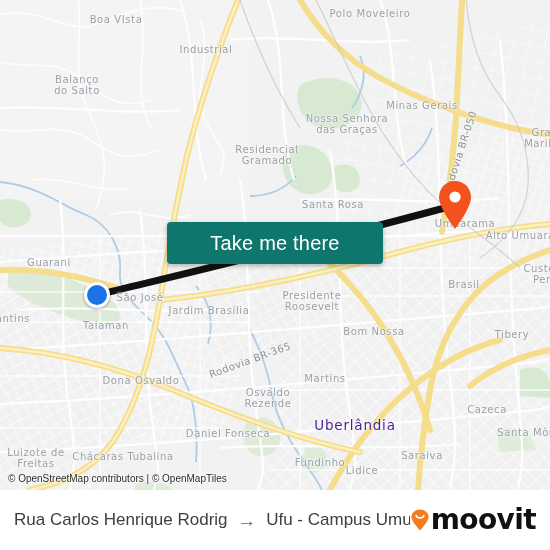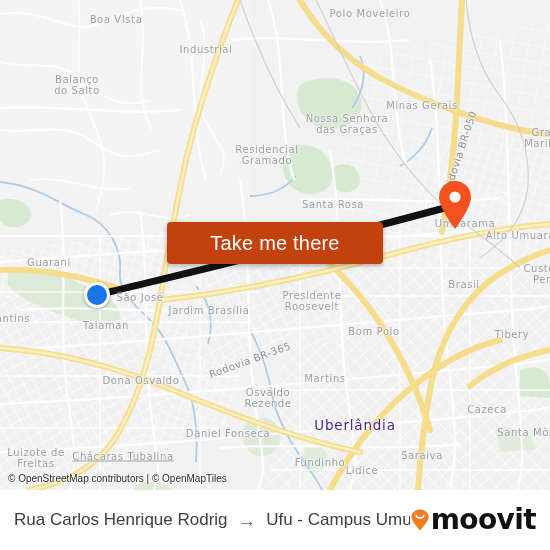--- a/index.html
+++ b/index.html
@@ -26,21 +26,21 @@
 
   
   .origin{position:absolute;width:26px;height:26px;border-radius:50%;
           background:#1a73e8;border:3px solid #fff;box-sizing:border-box;
           box-shadow:0 1px 3px rgba(0,0,0,.35);}
   
   .pin{position:absolute;width:40px;height:50px;}
 
   
   .cta{position:absolute;left:167px;top:222px;width:216px;height:42px;
-       background:#c2410c;border-radius:4px;border:0;cursor:pointer;
+       background:#0f766e;border-radius:4px;border:0;cursor:pointer;
        box-shadow:0 2px 5px rgba(0,0,0,.28);
        color:#fff;font-size:20px;font-family:"Liberation Sans",sans-serif;
        letter-spacing:.2px;line-height:42px;text-align:center;padding:0;}
 
   
   .attrib{position:absolute;left:8px;bottom:6px;font-size:10px;color:#2b2b2b;
           font-family:"Liberation Sans",sans-serif;letter-spacing:0;
           text-shadow:0 0 3px #fff,0 0 2px #fff,0 0 2px #fff;}
 
   
@@ -218,35 +218,35 @@
         <div class="lbl" style="left: 267px; top: 155px;">Residencial
 Gramado</div>
         <div class="lbl" style="left: 333px; top: 204px;">Santa Rosa</div>
         <div class="lbl" style="left: 465px; top: 223px;">Umuarama</div>
         <div class="lbl" style="left: 49px; top: 262px;">Guarani</div>
         <div class="lbl" style="left: 140px; top: 297px;">São José</div>
         <div class="lbl" style="left: 209px; top: 310px;">Jardim Brasília</div>
         <div class="lbl" style="left: 312px; top: 301px;">Presidente
 Roosevelt</div>
         <div class="lbl" style="left: 464px; top: 284px;">Brasil</div>
-        <div class="lbl" style="left: 374px; top: 331px;">Bom Polo</div>
+        <div class="lbl" style="left: 374px; top: 331px;">Bom Nossa</div>
         <div class="lbl" style="left: 106px; top: 325px;">Taiaman</div>
         <div class="lbl" style="left: 141px; top: 380px;">Dona Osvaldo</div>
         <div class="lbl" style="left: 268px; top: 398px;">Osvaldo
 Rezende</div>
         <div class="lbl" style="left: 325px; top: 378px;">Martins</div>
         <div class="lbl" style="left: 448px; top: 409px; margin-left: 39px;">Cazeca</div>
         <div class="lbl lg" style="left: 355px; top: 425px;">Uberlândia</div>
         <div class="lbl" style="left: 228px; top: 433px;">Daniel Fonseca</div>
         <div class="lbl" style="left: 36px; top: 442px; margin-top: 16px;">Luizote de
 Freitas</div>
         <div class="lbl" style="left: 422px; top: 455px;">Saraiva</div>
         <div class="lbl" style="left: 362px; top: 470px;">Lidice</div>
         <div class="lbl" style="left: 320px; top: 462px;">Fundinho</div>
-        <div class="lbl" style="left: 123px; top: 456px; text-decoration: underline;">Chácaras Tubalina</div>
+        <div class="lbl" style="left: 123px; top: 456px;">Chácaras Tubalina</div>
         <div class="lbl left" style="left: -22px; top: 318px;">Tocantins</div>
         <div class="lbl right" style="left: 572px; top: 138px;">Grande
 Marilene</div>
         <div class="lbl right" style="left: 572px; top: 235px;">Alto Umuarama</div>
         <div class="lbl right" style="left: 572px; top: 274px;">Custódio
 Pereira</div>
         <div class="lbl" style="left: 512px; top: 334px;">Tibery</div>
         <div class="lbl right" style="left: 572px; top: 432px;">Santa Mônica</div>
         <div class="lbl rd" style="left: 460px; top: 152px; transform: translate(-50%, -50%) rotate(-72deg);">Rodovia BR-050</div>
         <div class="lbl rd" style="left: 250px; top: 360px; transform: translate(-50%, -50%) rotate(-20deg);">Rodovia BR-365</div>

